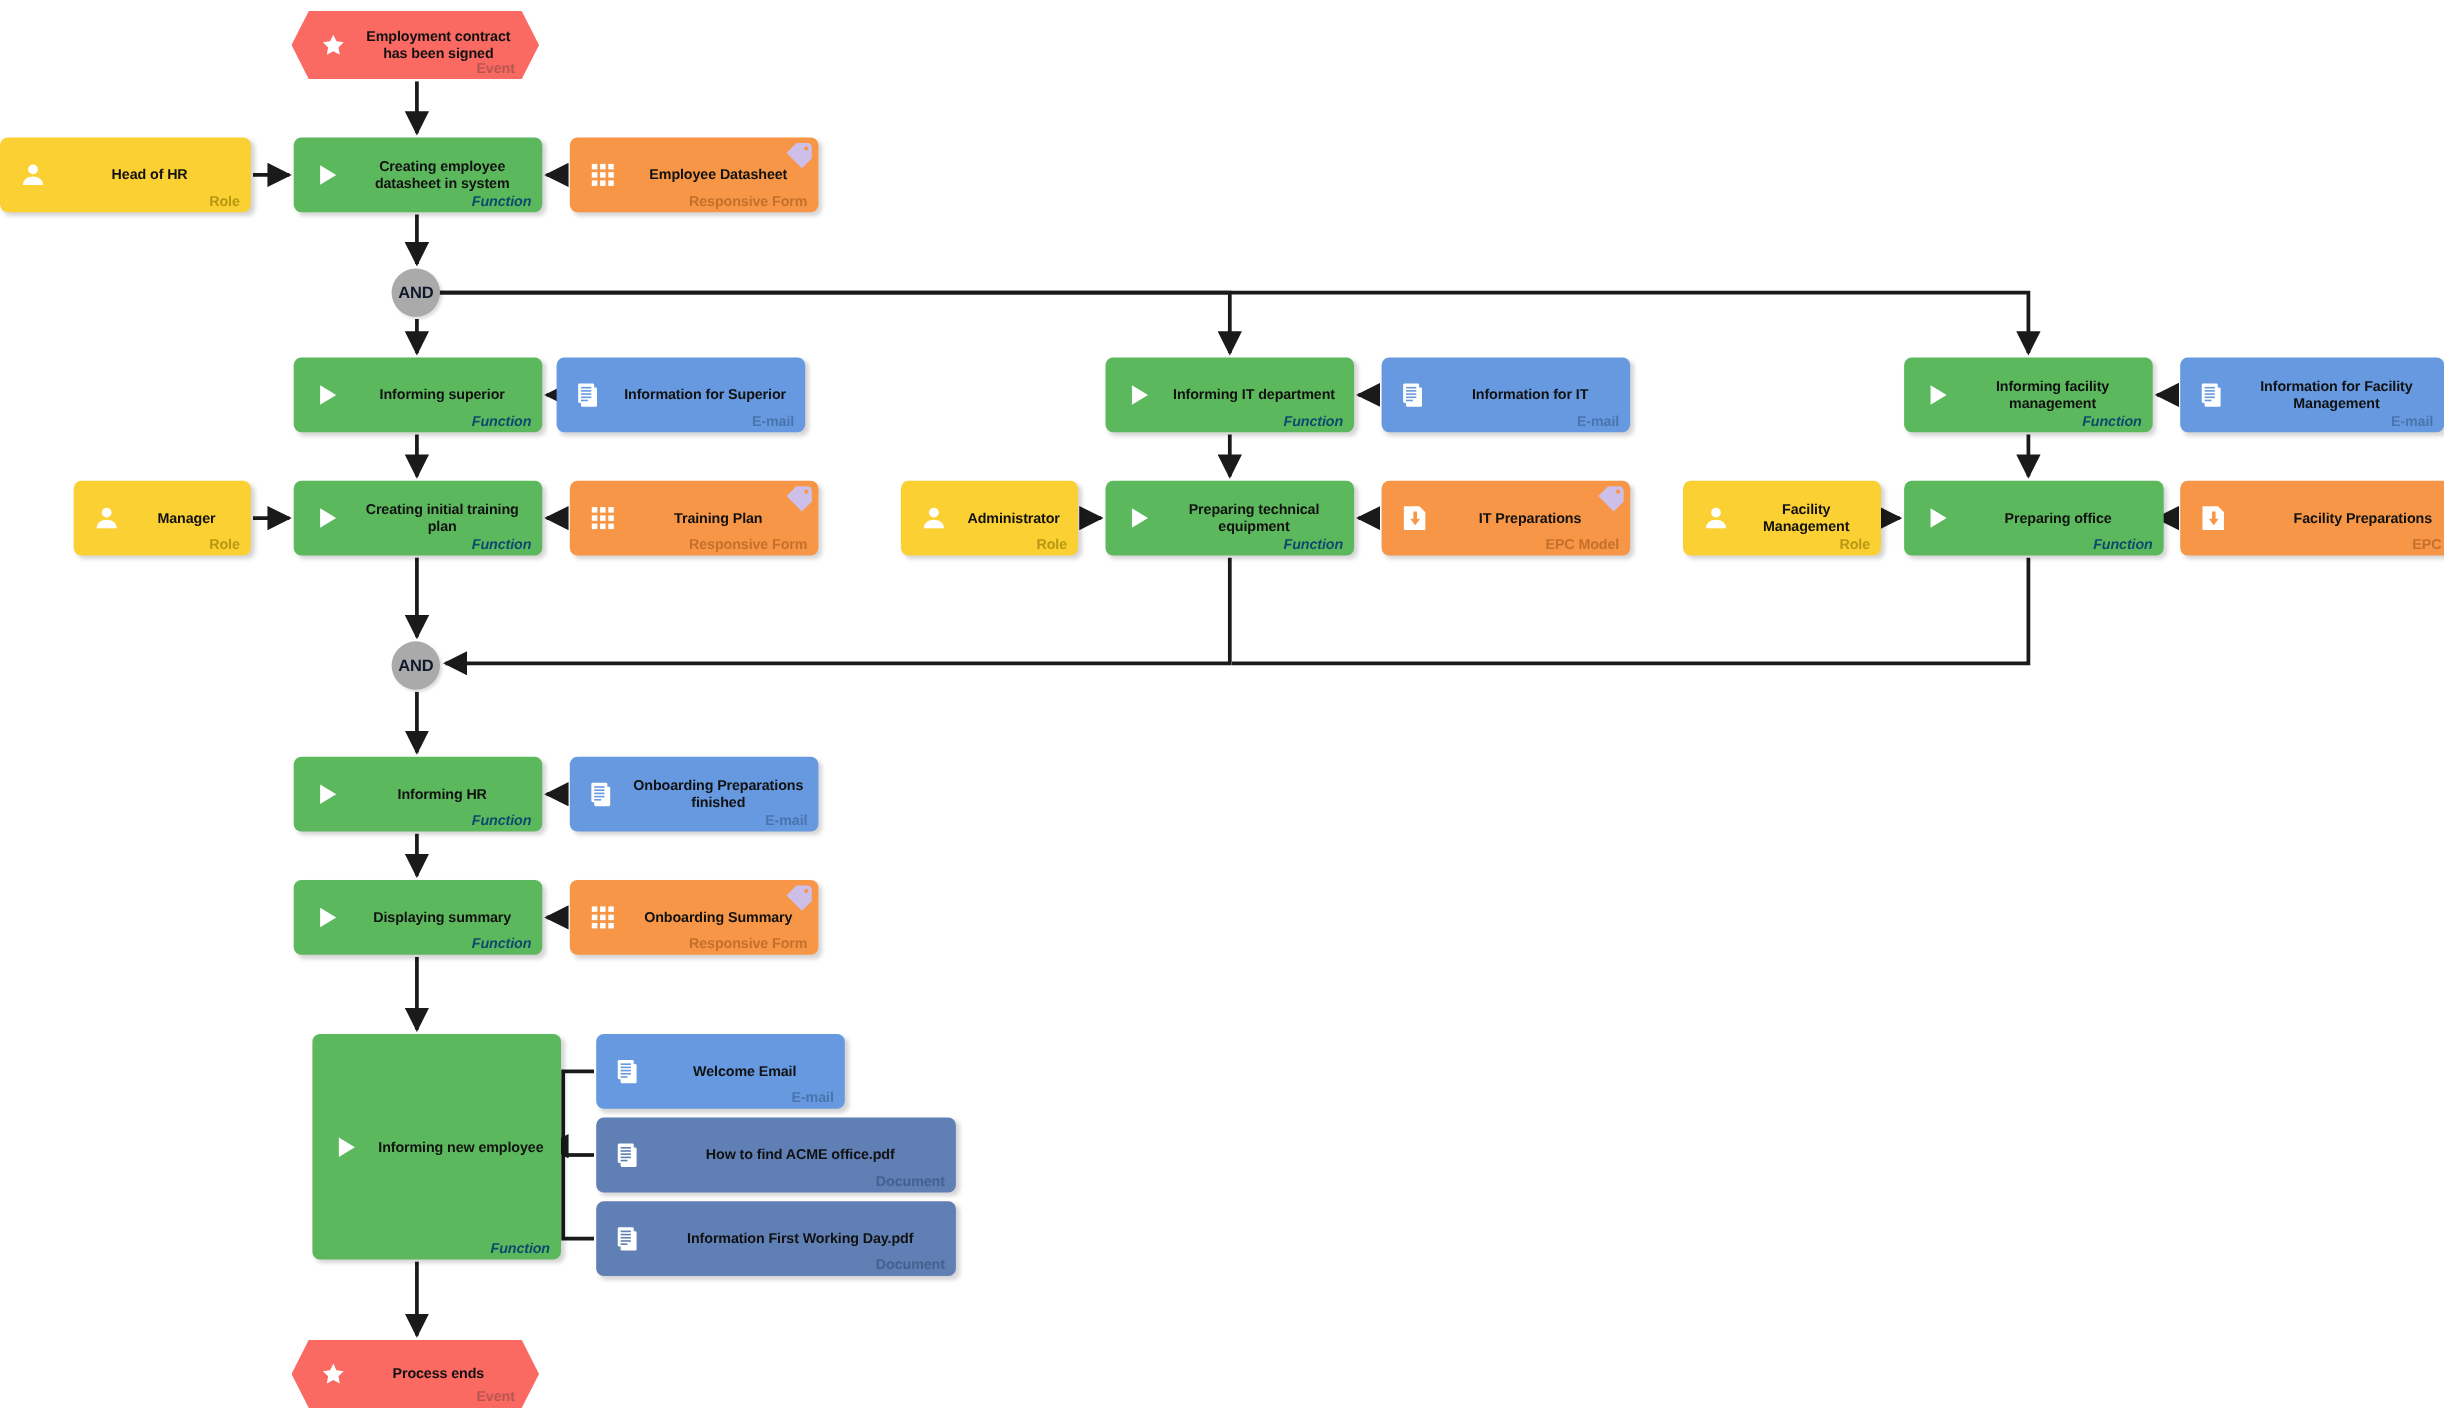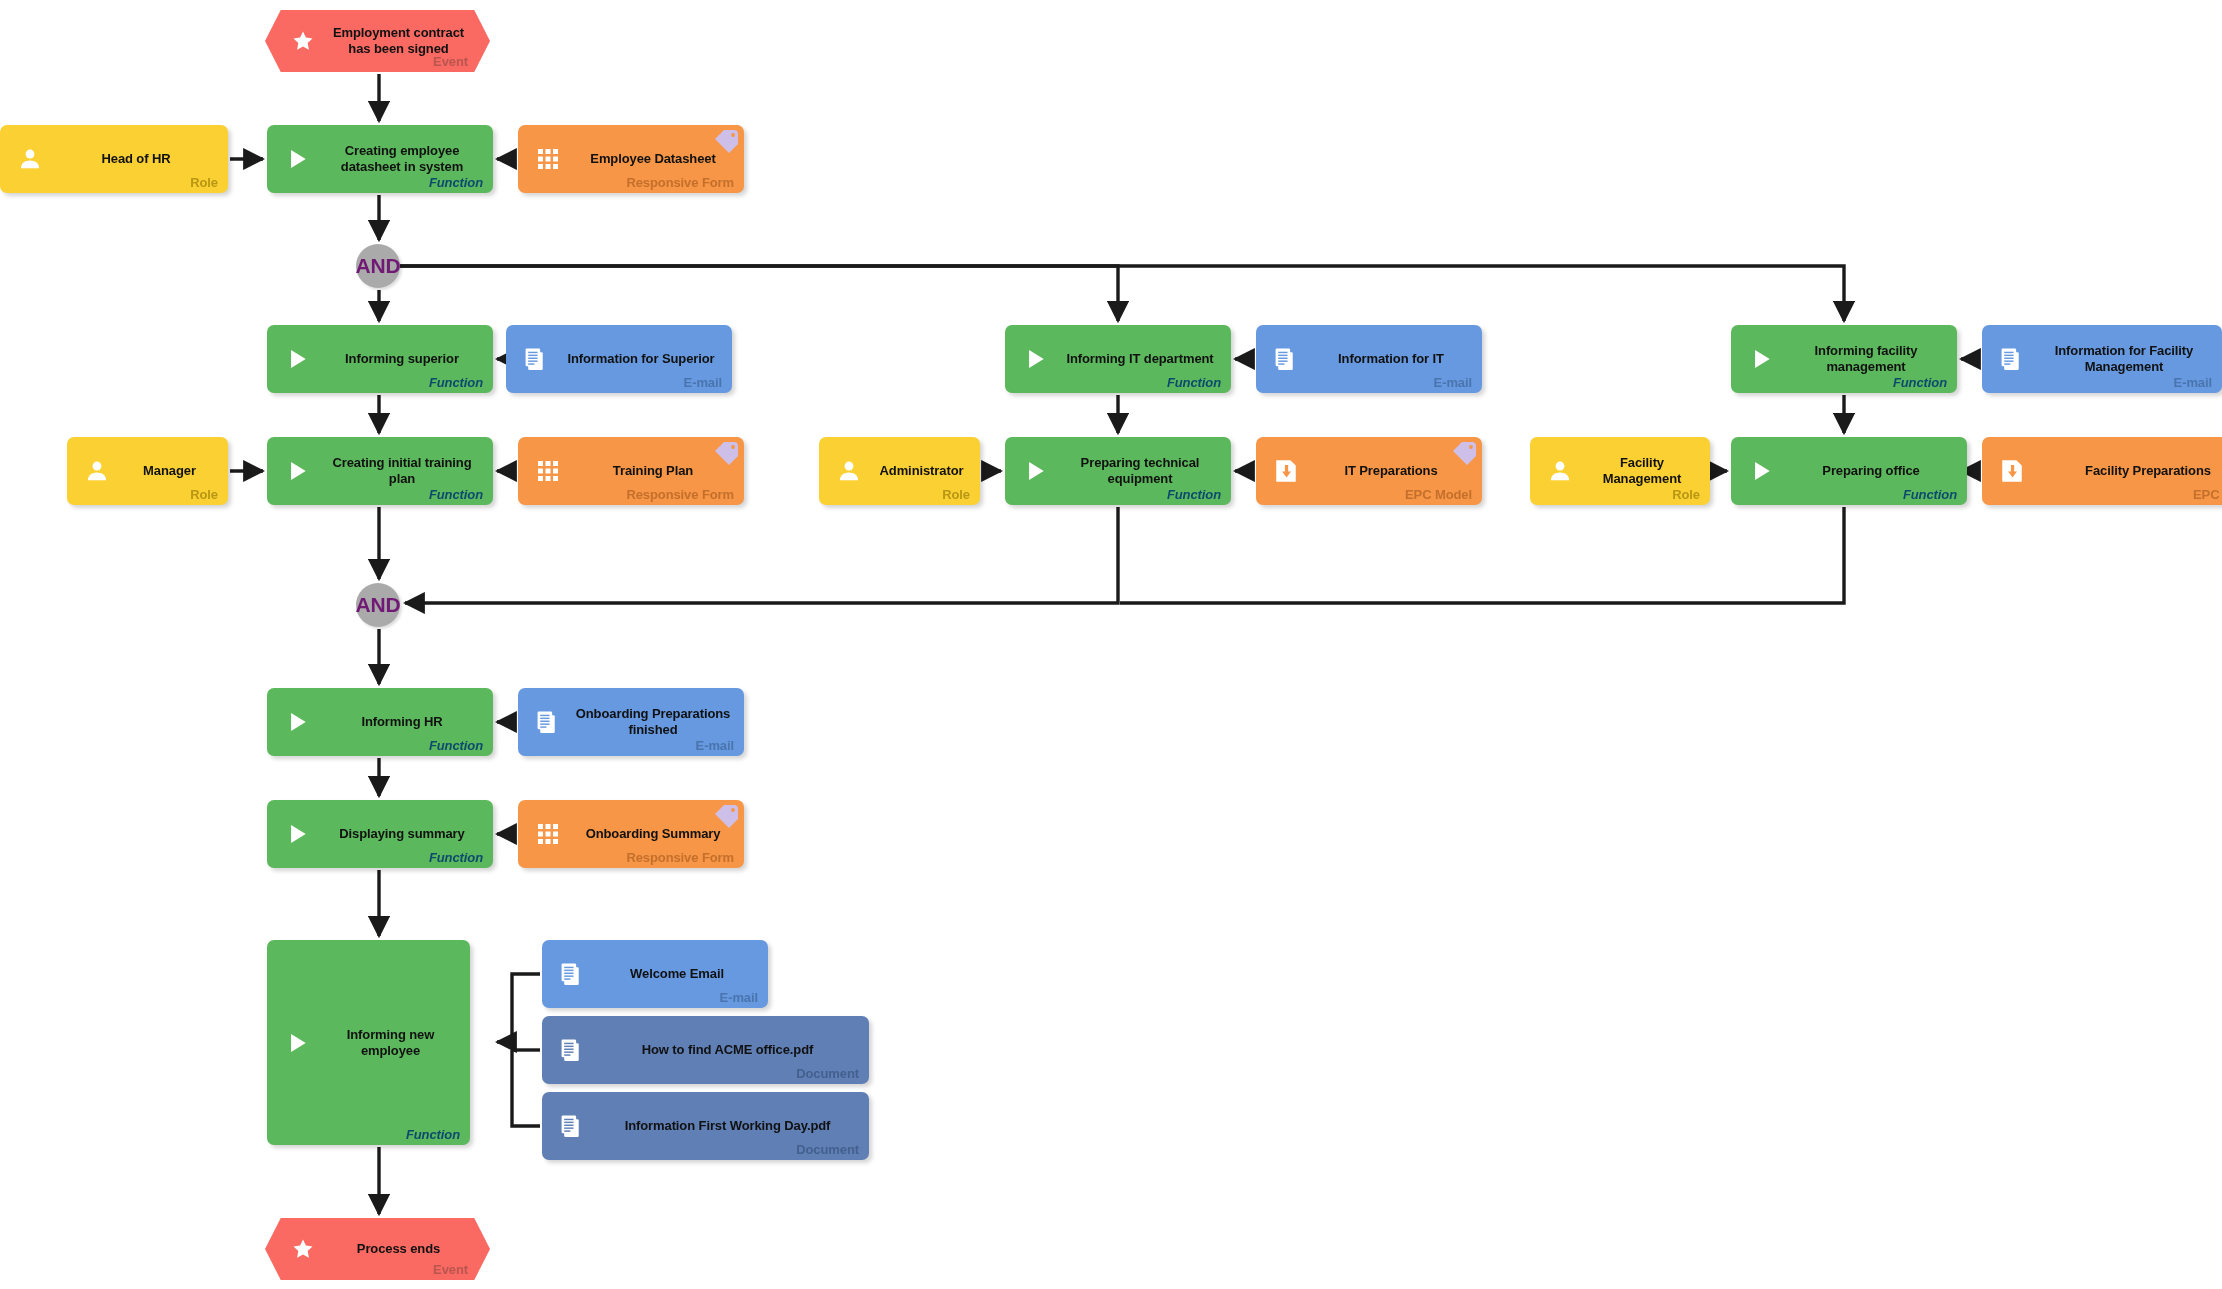--- a/index.html
+++ b/index.html
@@ -111,23 +111,23 @@
   
   .gateway {
     position: absolute;
     width: 44px;
     height: 44px;
     border-radius: 50%;
     background: #aaaaaa;
     display: flex;
     align-items: center;
     justify-content: center;
-    font-size: 21px;
+    font-size: 15px;
     font-weight: bold;
-    color: #701a75;
+    color: #0f172a;
     letter-spacing: -0.2px;
     box-shadow: 2px 2px 3px rgba(0,0,0,0.14);
   }
 
   .icon-white { fill: #ffffff; }
 </style>
 </head>
 <body>
 
 <div id="canvas">
@@ -538,21 +538,21 @@
     <span class="corner-tag">
       <svg width="26" height="26" viewBox="0 0 26 26">
           <path d="M10 2 h10 a4 4 0 0 1 4 4 v10 l-9 9 -14 -14 z" fill="#cdbfe8"></path>
           <circle cx="19" cy="7" r="1.9" fill="#f79646"></circle>
         </svg>
     </span>
     <span class="title">Onboarding Summary</span>
     <span class="type">Responsive Form</span>
   </div>
 
-  <div class="node n-function" style="left:267px; top:940px; width:203px; height:205px;">
+  <div class="node n-function" style="left:284px; top:940px; width:226px; height:205px;">
     <span class="glyph">
       <svg width="26" height="26" viewBox="0 0 24 24">
           <path class="icon-white" d="M6.5 3.8v16.4L20 12z"></path>
         </svg>
     </span>
     <span class="title">Informing new employee</span>
     <span class="type">Function</span>
   </div>
 
   <div class="node n-email" style="left:542px; top:940px; width:226px; height:68px;">

